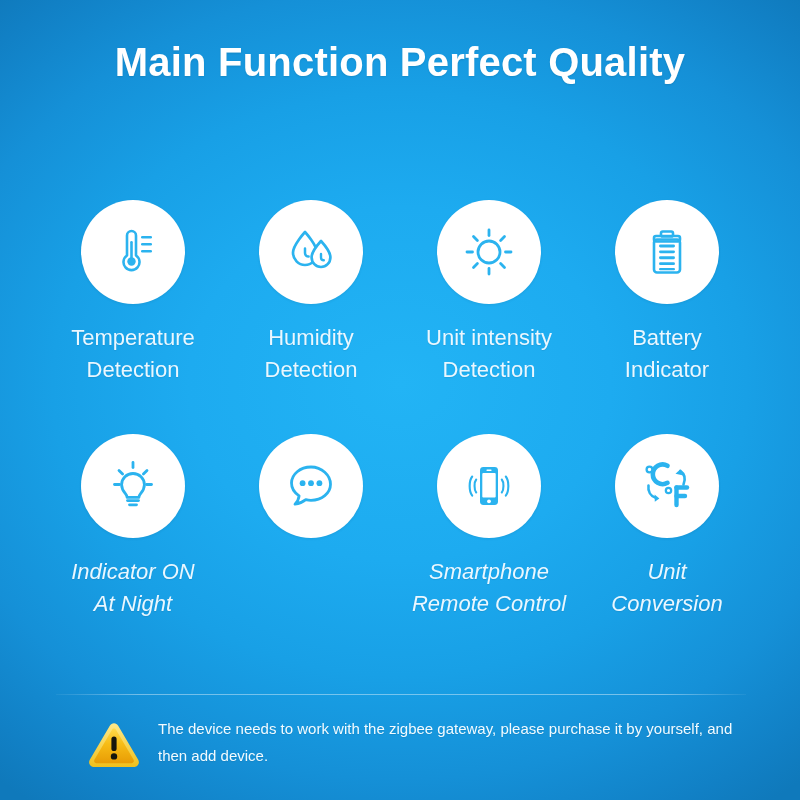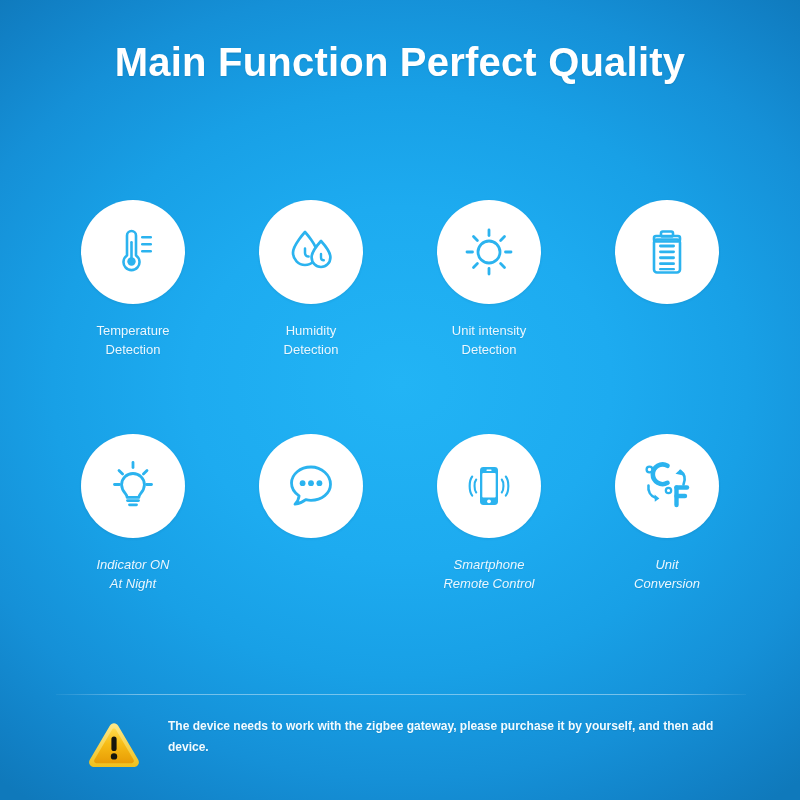--- a/index.html
+++ b/index.html
@@ -70,21 +70,21 @@
     align-items: center;
     justify-content: center;
     box-shadow: 0 1px 3px rgba(0,0,0,0.07);
   }
   .circle svg { display: block; }
 
   .label {
     margin-top: 18px;
     text-align: center;
     color: #eaf7ff;
-    font-size: 13px;
+    font-size: 22px;
     line-height: 1.46;
     white-space: pre-line;
     text-shadow: 0 1px 1px rgba(0,0,0,0.08);
   }
 
   
   #divider {
     position: absolute;
     top: 694px;
     left: 56px;
@@ -105,26 +105,25 @@
     width: 660px;
     display: flex;
     align-items: flex-start;
   }
   #warn-icon {
     flex: 0 0 auto;
     width: 56px;
     margin-top: 4px;
   }
   #note-text {
-    margin-left: 26px;
+    margin-left: 16px;
     color: #f2fbff;
-    font-size: 12px;
+    font-size: 15px;
     line-height: 1.78;
     text-shadow: 0 1px 1px rgba(0,0,0,0.08);
-    font-weight: bold;
   }
 </style>
 </head>
 <body>
 
 <div id="page">
 
   <div id="title">Main Function Perfect Quality</div>
 
   <div class="grid" id="row1">
@@ -193,20 +192,22 @@
             <g fill="#2bb3ef">
               <rect x="19" y="19.5" width="16" height="2.9" rx="1.45"></rect>
               <rect x="19" y="25.4" width="16" height="2.9" rx="1.45"></rect>
               <rect x="19" y="31.3" width="16" height="2.9" rx="1.45"></rect>
               <rect x="19" y="37.2" width="16" height="2.9" rx="1.45"></rect>
               <rect x="19" y="43.1" width="16" height="2.2" rx="1.1"></rect>
             </g>
           </svg>
         </span>
       </div>
+      <div class="label">Battery
+Indicator</div>
     </div>
 
   </div>
 
   <div class="grid" id="row2">
 
     <div class="cell">
       <div class="circle">
         <span>
           <svg width="58" height="58" viewBox="0 0 58 58" fill="none">

